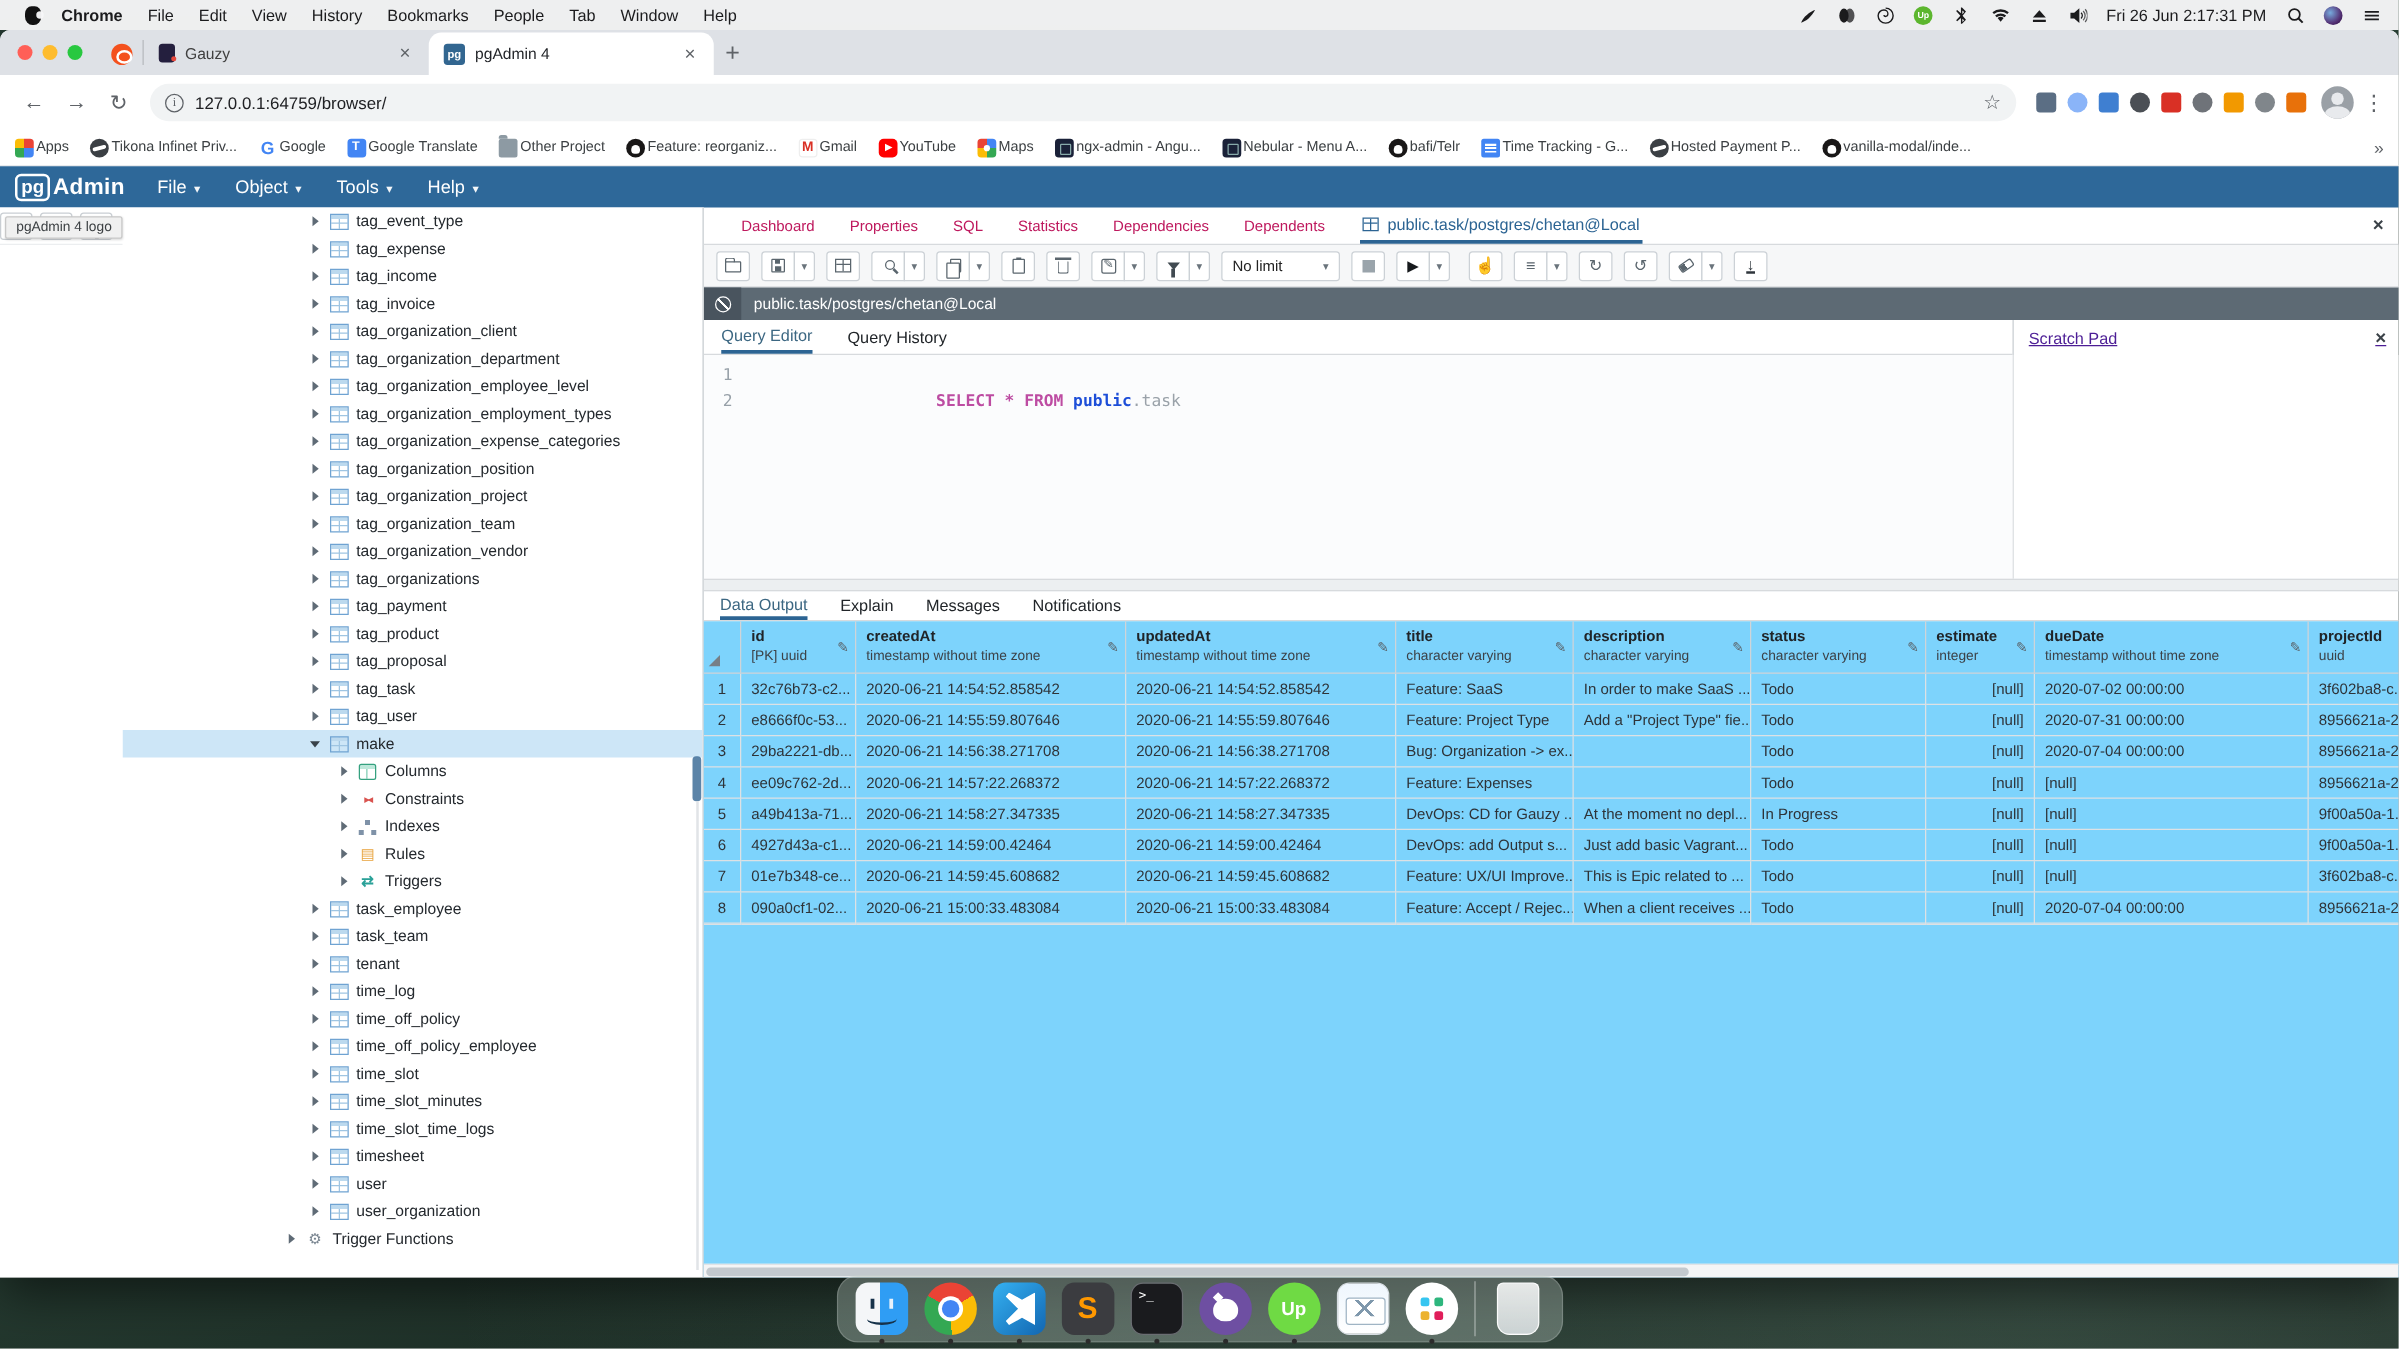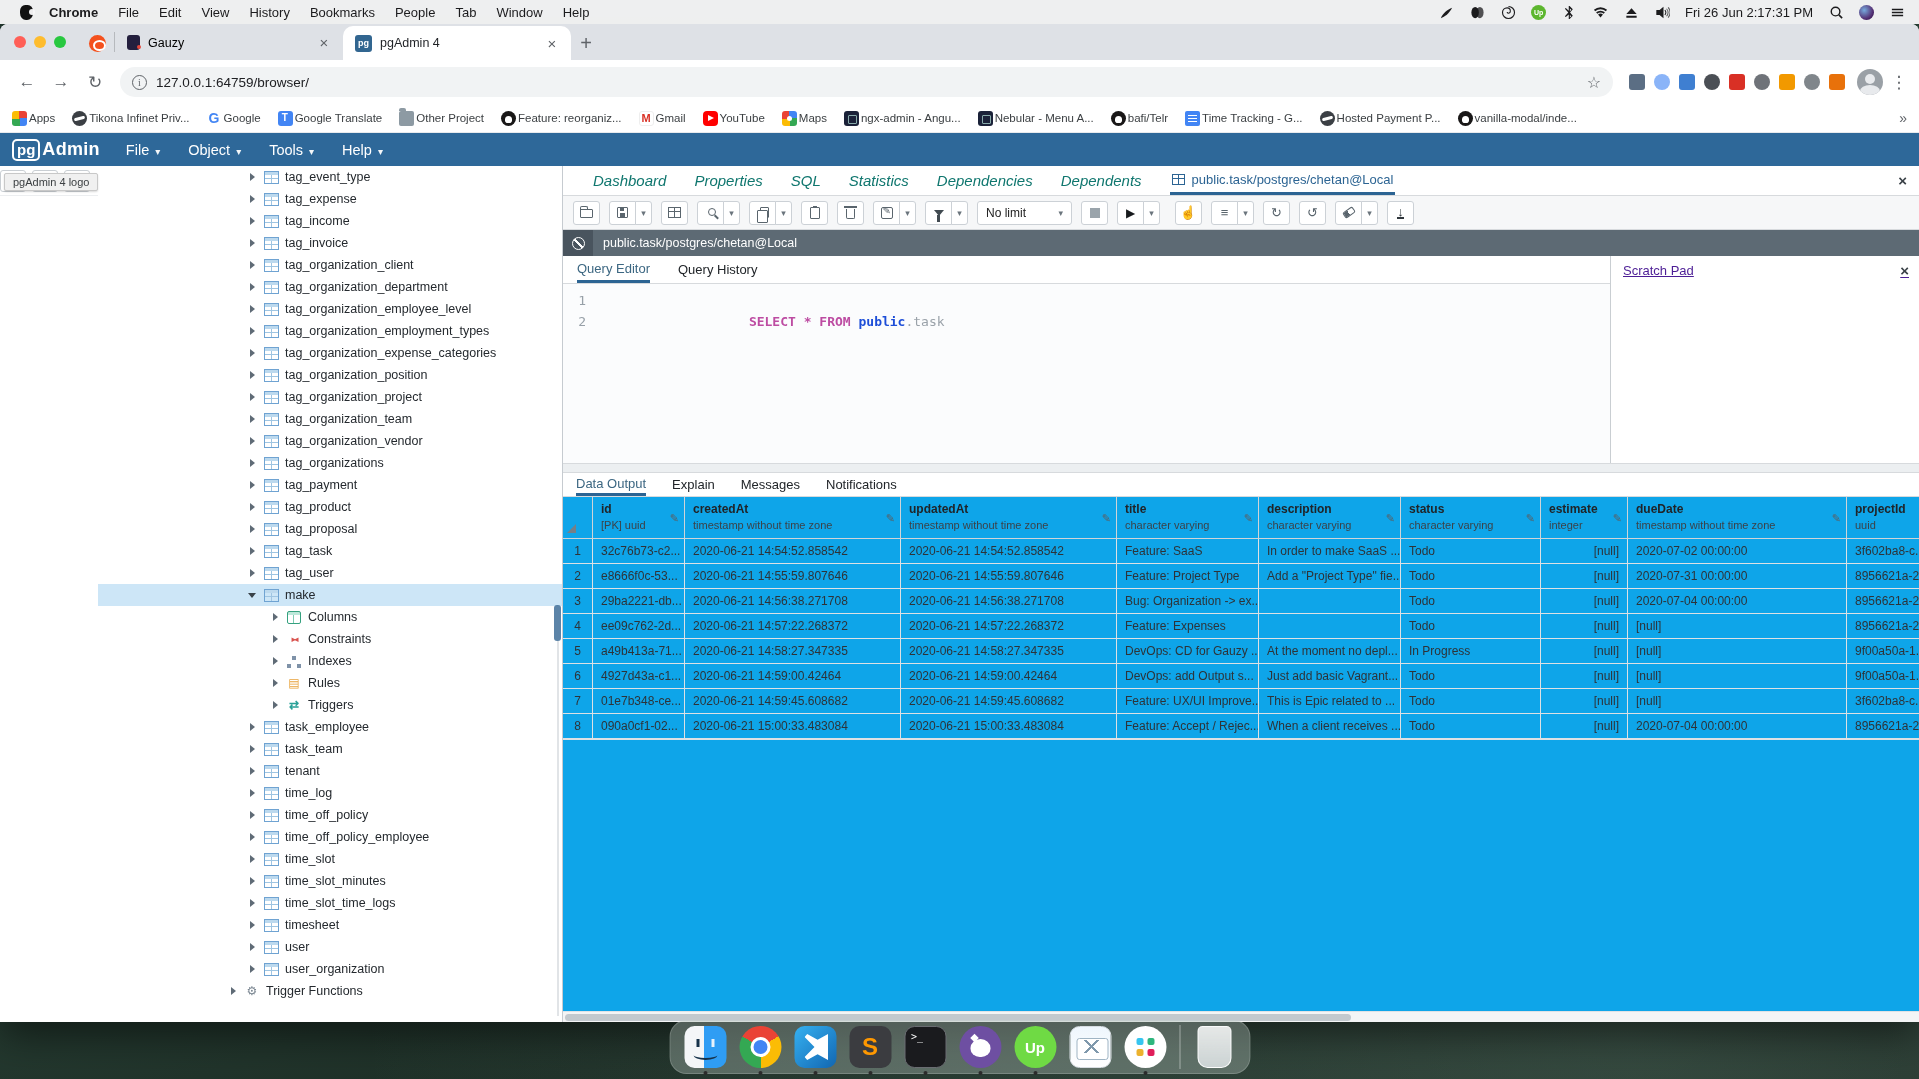--- a/index.html
+++ b/index.html
@@ -27,21 +27,21 @@
     border-radius:8px 8px 0 0; overflow:hidden; box-shadow:0 12px 40px rgba(0,0,0,.55); }
 
   .tabstrip { height:36px; background:#dee1e6; display:flex; align-items:flex-end; padding-left:14px; }
   .lights { display:flex; gap:8px; align-items:center; height:36px; margin-right:14px; }
   .light { width:12px; height:12px; border-radius:50%; }
   .l-red{background:#ff5f57}.l-yellow{background:#febc2e}.l-green{background:#28c840}
   .pinned-tab { width:34px; height:34px; display:flex; align-items:center; justify-content:center; }
   .pin-fav { width:17px; height:17px; border-radius:50%; background:#f4511e; position:relative; }
   .pin-fav::before{content:"";position:absolute;left:4px;top:5px;width:9px;height:7px;border:2px solid #fff;border-radius:50%;}
   .tab-sep { width:1px; height:20px; background:#b6b9bd; margin-bottom:8px; }
-  .tab { height:35px; display:flex; align-items:center; padding:0 10px 0 12px; font-size:12.5px; color:#000000; width:228px; }
+  .tab { height:35px; display:flex; align-items:center; padding:0 10px 0 12px; font-size:12.5px; color:#404040; width:228px; }
   .tab.active { background:#fff; border-radius:10px 10px 0 0; color:#1f2125; height:34px; }
   .tab .tab-label { flex:1; overflow:hidden; white-space:nowrap; margin-left:8px; }
   .tab-close { color:#5f6368; font-size:15px; width:18px; text-align:center; }
   .tab-close::before{content:"×";}
   .fav-gauzy { width:13px; height:15px; background:#241f3e; border-radius:3px; position:relative; }
   .fav-gauzy::after{content:"";position:absolute;right:-1px;bottom:1px;width:4px;height:4px;border-radius:50%;background:#e5473b;}
   .fav-pg { width:17px; height:17px; background:#326690; border-radius:3px; color:#fff; font-size:9px; font-weight:bold; display:flex; align-items:center; justify-content:center; }
   .newtab { width:30px; height:30px; font-size:20px; color:#5f6368; display:flex; align-items:center; justify-content:center; margin-bottom:2px; }
   .newtab::before{content:"+";}
 
@@ -124,21 +124,21 @@
   .icon-trigfn .ticon { color:#7a8691; font-size:12px; } .icon-trigfn .ticon::before{content:"⚙";}
   .sb-thumb { position:absolute; right:1px; top:439px; width:7px; height:36px; background:#3f6e99; border-radius:3px; opacity:.85; }
   .sb-track { position:absolute; right:3px; top:475px; bottom:6px; width:2px; background:#e1e4e7; }
 
   .tooltip { position:absolute; left:4px; top:40px; background:#f0f0f0; border:1px solid #c8c8c8; border-radius:2px;
     padding:2px 8px; font-size:11px; color:#3c4043; z-index:30; box-shadow:0 1px 2px rgba(0,0,0,.15); }
 
   
   .main { flex:1; display:flex; flex-direction:column; min-width:0; }
   .main-tabs { height:30px; display:flex; align-items:stretch; border-bottom:1px solid #d7dadd; padding-left:30px; position:relative; flex:0 0 auto; }
-  .mtab { display:flex; align-items:center; font-size:15px; color:#0f766e; margin-right:28px;font-style:italic; }
+  .mtab { display:flex; align-items:center; font-size:12px; color:#be185d; margin-right:28px; }
   .mtab-active { display:flex; align-items:center; gap:7px; color:#2c6493; border-bottom:3px solid #2c6493; padding:0 2px; font-size:13px; }
   .mtab-active .gridbox { color:#2c6493; }
   .mt-close { position:absolute; right:12px; top:6px; color:#3b4248; font-size:15px; font-weight:bold; }
   .mt-close::before{content:"×";}
 
   
   .qtb { height:34px; background:#f6f7f8; border-bottom:1px solid #d7dadd; display:flex; align-items:center; padding:0 10px; flex:0 0 auto; }
   .tgrp { display:flex; margin-right:9px; }
   .tbtn { min-width:27px; height:24px; background:#fff; border:1px solid #ccd1d6; border-radius:3px; display:flex; align-items:center; justify-content:center; color:#5a656d; font-size:12px; }
   .tgrp .tbtn + .tbtn { margin-left:-1px; border-radius:0 3px 3px 0; }
@@ -198,21 +198,21 @@
   .sc-body { flex:1; background:#fff; }
 
   .splitter { height:10px; background:#eceff1; border-top:1px solid #d7dadd; border-bottom:1px solid #d7dadd; flex:0 0 auto; }
 
   
   .out-tabs { height:24px; display:flex; gap:26px; padding-left:13px; border-bottom:1px solid #d7dadd; flex:0 0 auto; }
   .otab { display:flex; align-items:center; font-size:13px; color:#212529; }
   .otab.active { color:#3c6782; border-bottom:3px solid #2c6493; }
 
   
-  .gridwrap { flex:1; position:relative; overflow:hidden; background:#0ea5e9; }
+  .gridwrap { flex:1; position:relative; overflow:hidden; background:#7dd3fc; }
   .grow { display:flex; }
   .c { border-right:1px solid #dde1e4; border-bottom:1px solid #dde1e4; padding:0 8px; overflow:hidden; white-space:nowrap; flex:0 0 auto; }
   .w0{width:30px}.w1{width:92px}.w2{width:216px}.w3{width:216px}.w4{width:142px}.w5{width:142px}.w6{width:140px}.w7{width:87px}.w8{width:219px}.w9{width:120px}
   .ghead .c { height:42px; padding-top:4px; position:relative; border-bottom:1px solid #cfd4d8; border-right:1px solid #cfd4d8; }
   .hname { font-size:12px; font-weight:bold; color:#202428; line-height:17px; }
   .htype { font-size:11px; color:#3c4248; line-height:15px; }
   .pencil { position:absolute; right:5px; top:50%; transform:translateY(-50%); font-size:11px; color:#596066; }
   .pencil::before{content:"✎";}
   .selall { position:absolute; left:4px; bottom:5px; width:0; height:0; border-bottom:9px solid #777f86; border-right:9px solid transparent; transform:rotate(-90deg); }
   .gbody .c { height:25px; line-height:24px; font-size:12px; color:#2e3338; }

